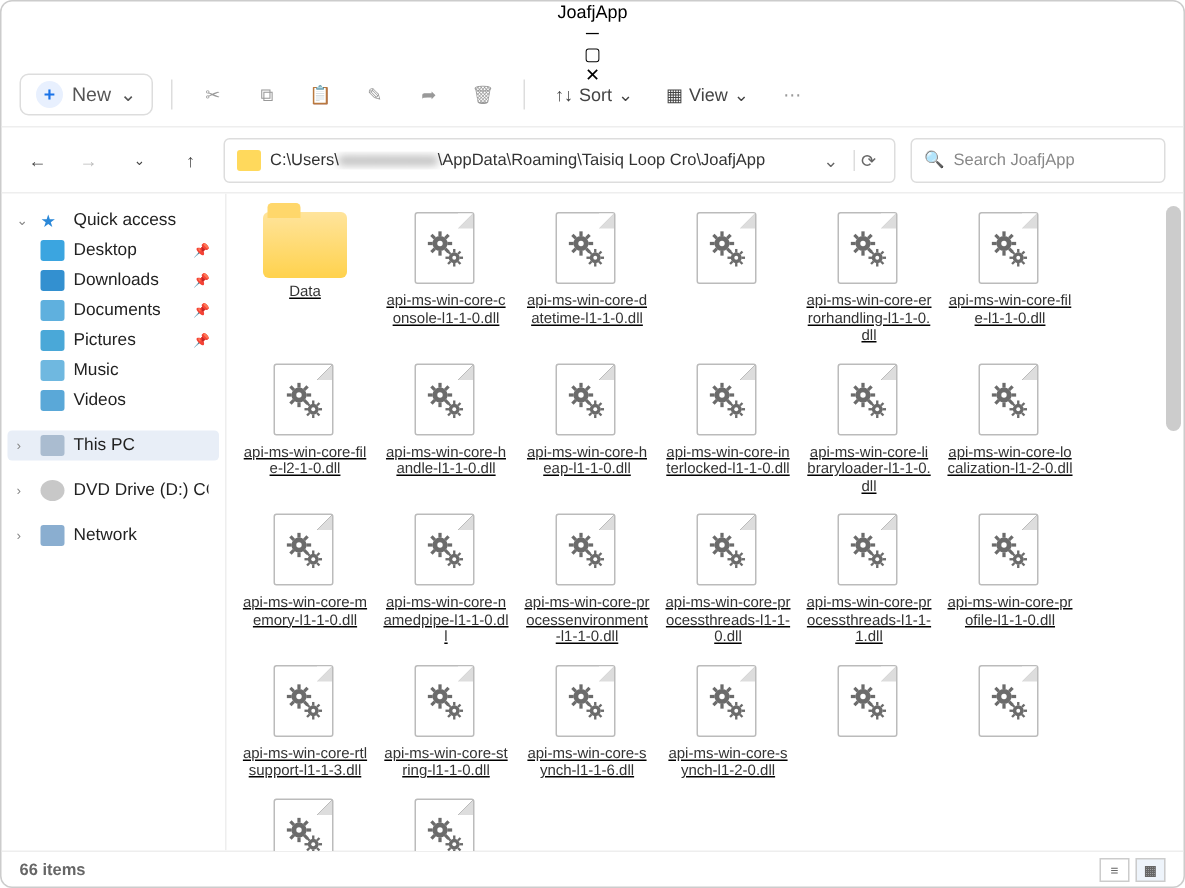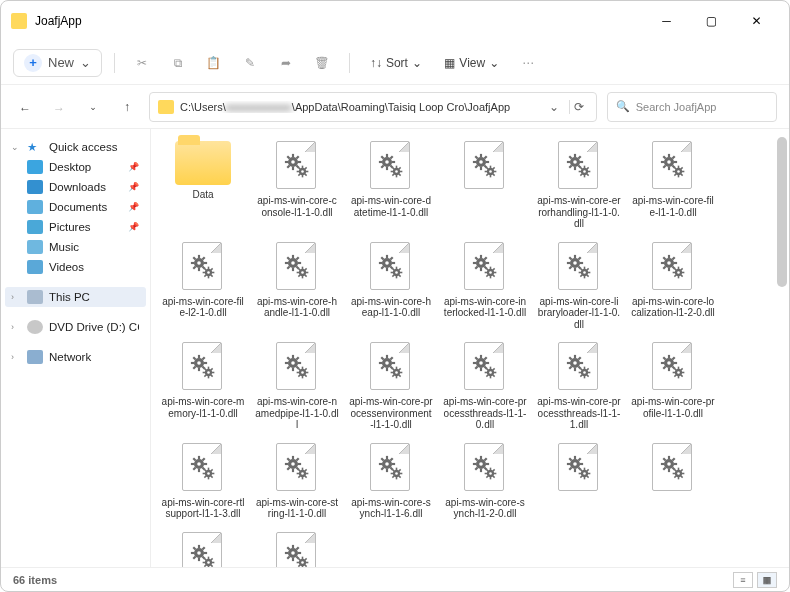--- a/index.html
+++ b/index.html
@@ -1,18 +1,18 @@
 <!DOCTYPE html>
 <html><head>
   <meta charset="utf-8">
   <style>
     * { margin: 0; padding: 0; box-sizing: border-box; }
     body { font-family: "Segoe UI", sans-serif; font-size: 12px; background: #fff; color: #000; }
     .window { width: 790px; height: 592px; border: 1px solid #ccc; border-radius: 8px; overflow: hidden; display: flex; flex-direction: column; position: relative; }
-    .titlebar { height: 40px; display: flex; align-items: center; padding: 0 10px; }
+    .titlebar { height: 40px; display: flex; align-items: center; padding: 0 10px; flex-direction: column; }
     .titlebar-icon { width: 16px; height: 16px; background: #ffd95c; border-radius: 2px; margin-right: 8px; }
     .titlebar-title { font-size: 12px; flex: 0 0 auto; }
     .titlebar-space { flex: 1; }
     .win-btn { width: 45px; height: 40px; display: flex; align-items: center; justify-content: center; color: #000; }
     .toolbar { height: 44px; display: flex; align-items: center; padding: 0 12px; gap: 6px; border-bottom: 1px solid #eee; }
     .new-btn { display: flex; align-items: center; gap: 6px; padding: 4px 10px; border: 1px solid #ddd; border-radius: 6px; background: #fff; color: #555; font-size: 13px; }
     .new-btn .plus { width: 18px; height: 18px; border-radius: 50%; background: #e8f0fe; color: #1a73e8; display: flex; align-items: center; justify-content: center; font-weight: bold; }
     .tool-sep { width: 1px; height: 20px; background: #ddd; margin: 0 6px; }
     .tool-icon { width: 30px; height: 30px; display: flex; align-items: center; justify-content: center; color: #999; border-radius: 4px; }
     .sort-view { display: flex; align-items: center; gap: 4px; color: #444; padding: 4px 8px; font-size: 12px; }
@@ -26,21 +26,21 @@
     .addressbar .refresh { color: #666; padding: 0 4px; border-left: 1px solid #ddd; }
     .searchbar { width: 170px; height: 30px; border: 1px solid #ddd; border-radius: 4px; display: flex; align-items: center; padding: 0 8px; gap: 6px; color: #888; font-size: 11px; }
     .body { flex: 1; display: flex; overflow: hidden; }
     .sidebar { width: 150px; border-right: 1px solid #eee; padding: 8px 4px; overflow-y: auto; }
     .side-item { display: flex; align-items: center; gap: 6px; padding: 3px 6px; font-size: 11.5px; color: #222; border-radius: 3px; }
     .side-item .exp { width: 10px; color: #888; font-size: 9px; }
     .side-item .ico { width: 16px; height: 14px; display: inline-block; }
     .pin { margin-left: auto; color: #999; font-size: 9px; }
     .side-group { margin-bottom: 10px; }
     .side-sub { padding-left: 22px; }
-    .content { flex: 1; overflow-y: auto; padding: 8px; position: relative; }
+    .content { flex: 1; overflow-y: auto; padding: 8px; position: relative; text-decoration: underline; }
     .items { display: flex; flex-wrap: wrap; gap: 4px 6px; align-content: flex-start; }
     .item { width: 88px; display: flex; flex-direction: column; align-items: center; text-align: center; font-size: 10px; color: #333; padding: 4px 2px; }
     .item .thumb { width: 42px; height: 50px; position: relative; margin-bottom: 4px; }
     .file-page { width: 40px; height: 48px; background: #fff; border: 1px solid #bbb; border-radius: 2px; position: relative; }
     .file-corner { position: absolute; top: 0; right: 0; width: 10px; height: 10px; background: linear-gradient(135deg, #fff 0%, #fff 48%, #bbb 50%, #ddd 52%, #ddd 100%); }
     .gear-big { position: absolute; top: 12px; left: 8px; width: 18px; height: 18px; }
     .gear-sm { position: absolute; top: 24px; left: 20px; width: 13px; height: 13px; }
     .folder-thumb { width: 56px; height: 44px; background: linear-gradient(#ffe49c, #ffd24d); border-radius: 4px; position: relative; margin-bottom: 4px; }
     .folder-thumb::before { content: ''; position: absolute; top: -6px; left: 3px; width: 22px; height: 10px; background: #ffd76b; border-radius: 3px 3px 0 0; }
     .item .name { word-break: break-all; line-height: 1.15; max-height: 3.5em; overflow: hidden; }

